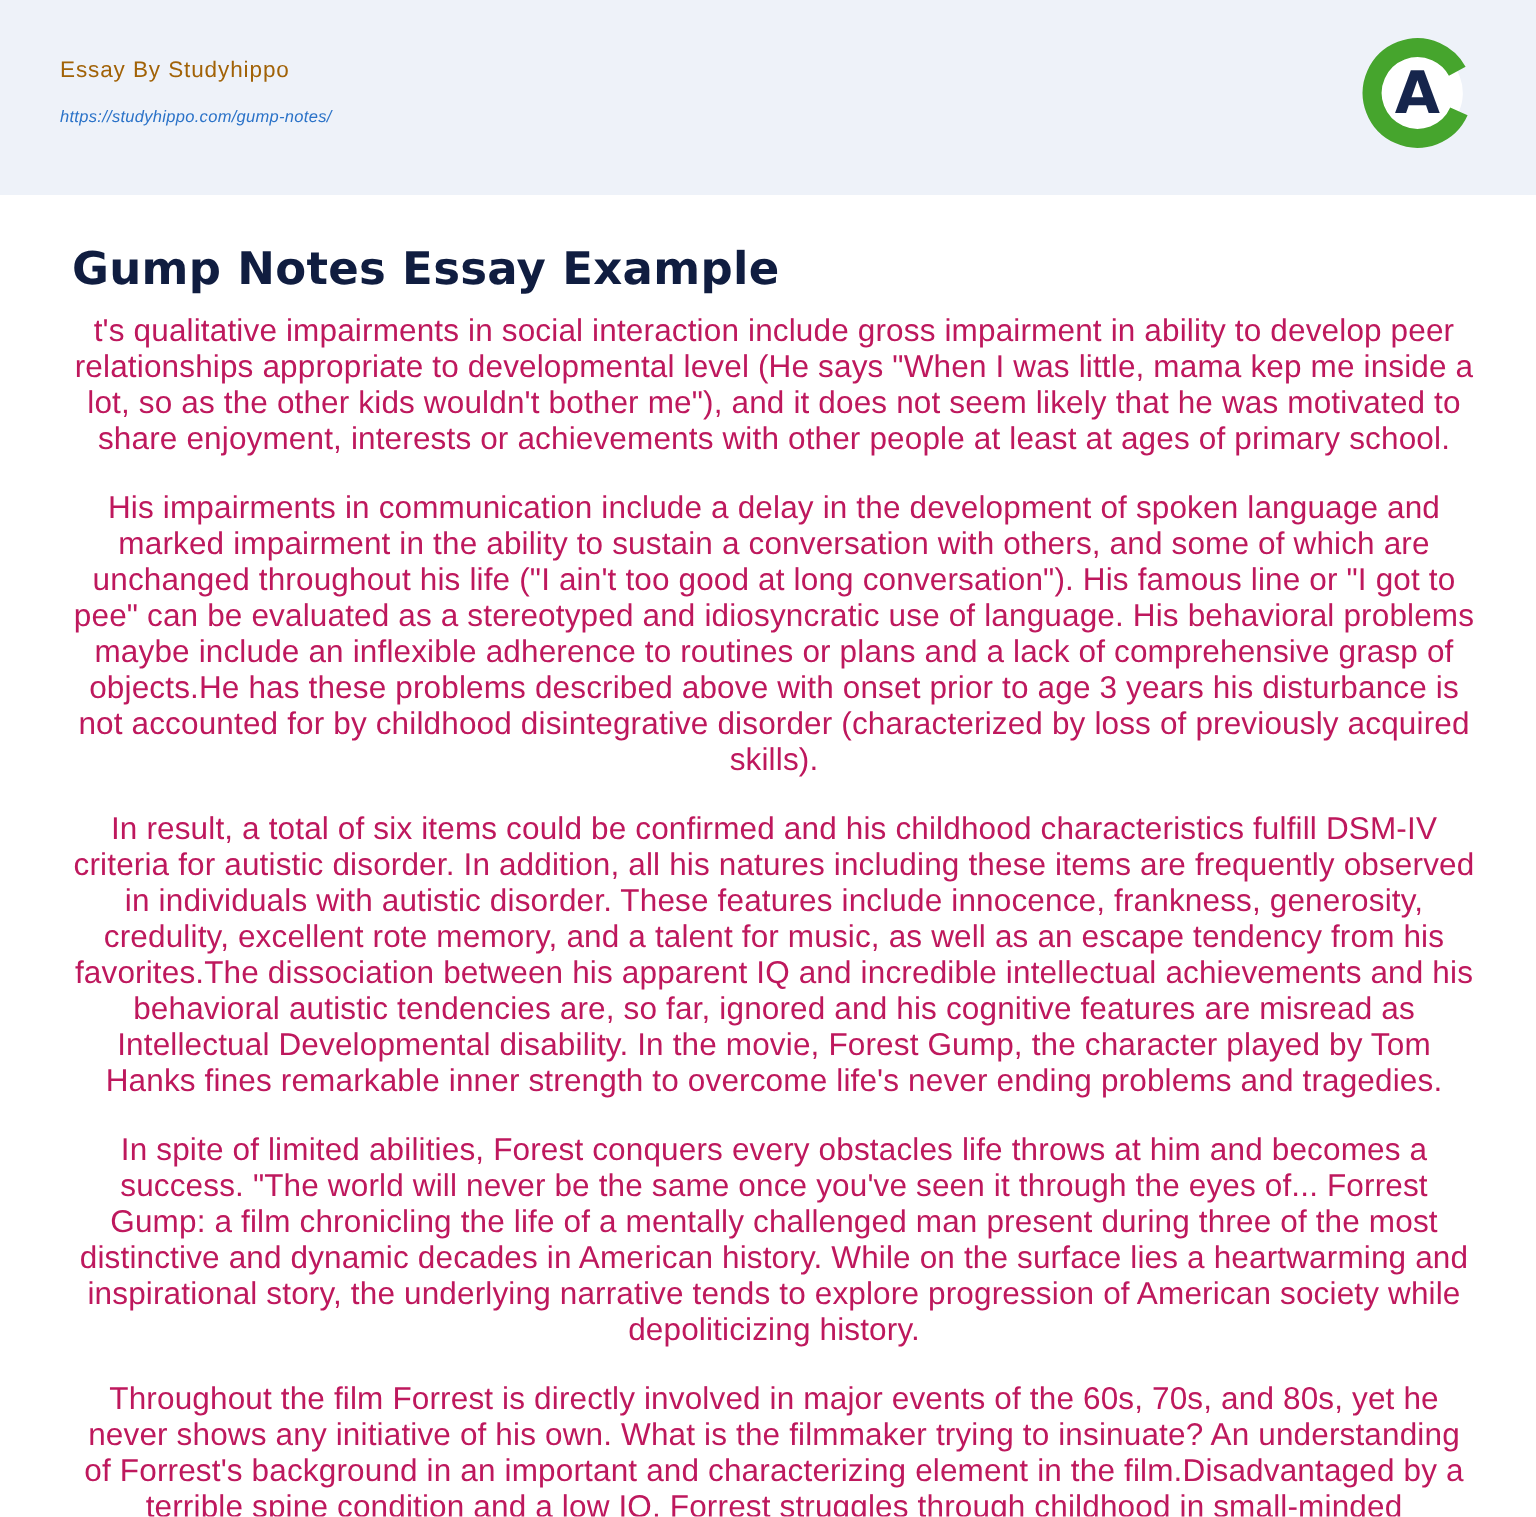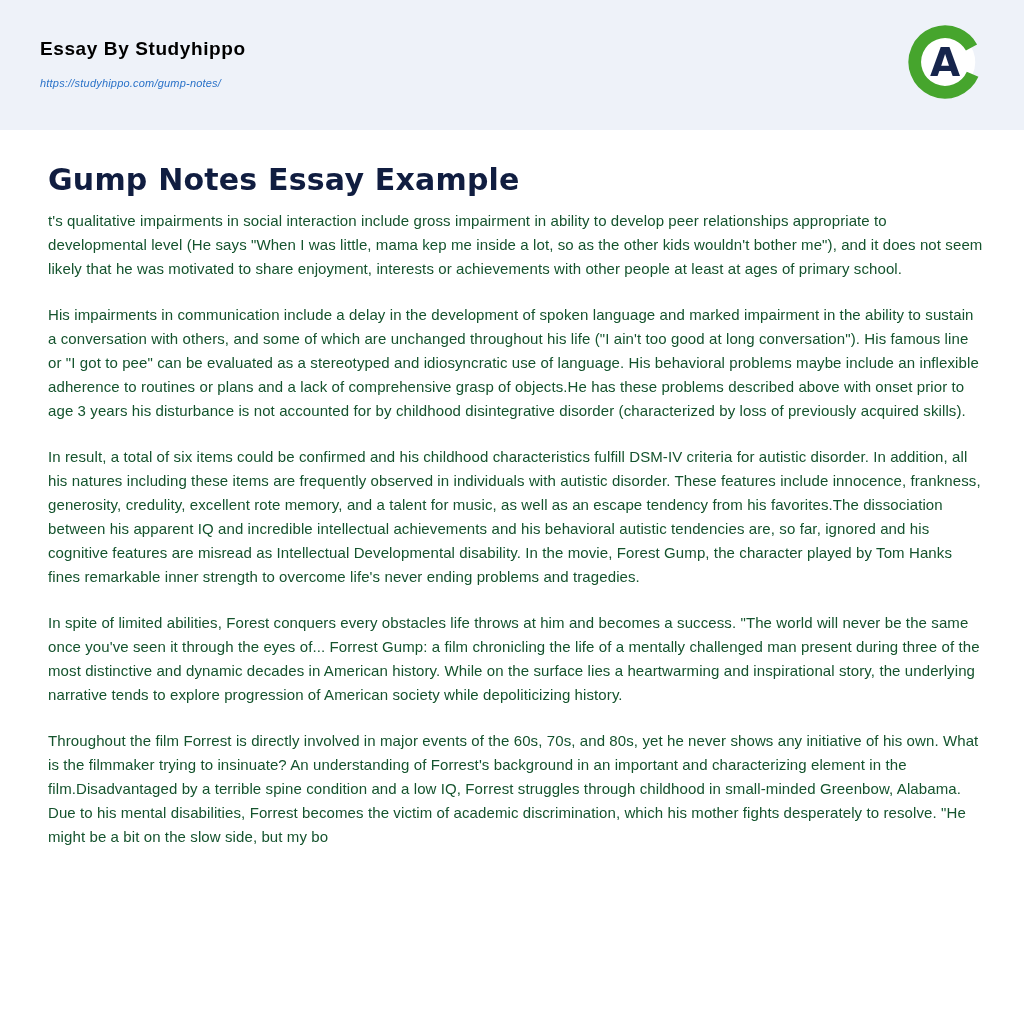--- a/index.html
+++ b/index.html
@@ -13,23 +13,23 @@
   .page { width: 1024px; height: 1011px; background: #ffffff; }
 
   
   .header {
     background: #eef2f9;
     height: 130px;
     padding: 38px 40px 0 40px;
     position: relative;
   }
   .site-title {
-    color: #000000;
-    font-size: 19px;
-    font-weight: bold;
+    color: #a16207;
+    font-size: 15px;
+    font-weight: normal;
     letter-spacing: 0.6px;
   }
   .site-url {
     display: inline-block;
     margin-top: 17px;
     color: #2a72c8;
     font-style: italic;
     font-size: 11px;
     letter-spacing: 0.2px;
     text-decoration: none;
@@ -57,25 +57,26 @@
   }
   .article-title {
     color: #101d40;
     font-family: "DejaVu Sans", "Liberation Sans", sans-serif;
     font-size: 30px;
     font-weight: bold;
     letter-spacing: 0.2px;
     margin: 6px 0 12px 0;
   }
   .article p {
-    color: #14532d;
-    font-size: 15px;
+    color: #be185d;
+    font-size: 21px;
     line-height: 24px;
     margin-bottom: 22px;
     letter-spacing: 0.1px;
+    text-align: center;
   }
 </style>
 </head>
 <body>
 
 <div class="page">
 
   <header class="header">
     <div class="site-title">Essay By Studyhippo</div>
     <a class="site-url">https://studyhippo.com/gump-notes/</a>

